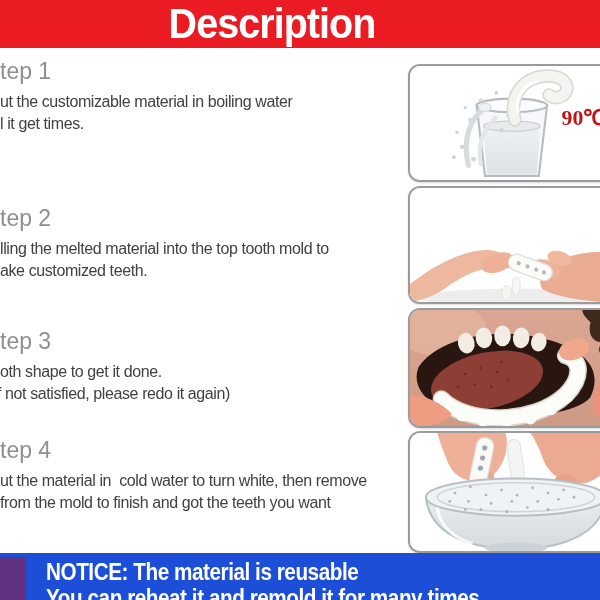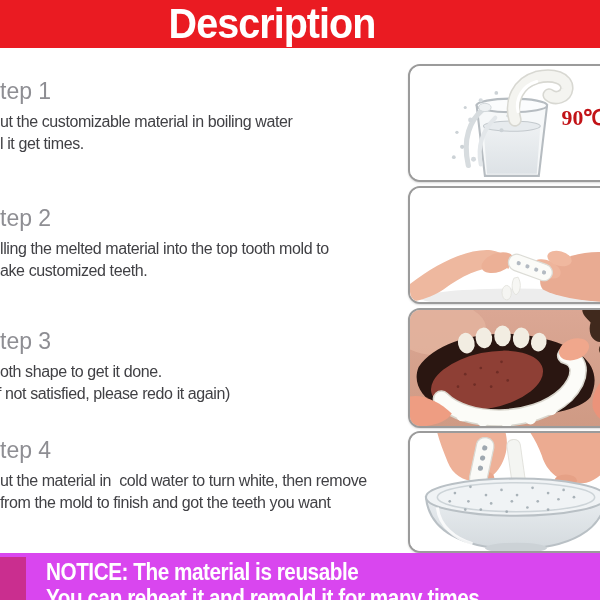--- a/index.html
+++ b/index.html
@@ -9,32 +9,32 @@
   
   .banner{position:absolute;left:0;top:0;width:600px;height:48px;background:#ea1b22;
     display:flex;align-items:center;justify-content:center;}
   .banner h1{margin:0;color:#fff;font-size:42px;font-weight:bold;letter-spacing:-1px;
     transform:translateX(-28px) scaleX(.94);transform-origin:center;}
 
   
   .step{position:absolute;left:0;width:412px;}
   .step h2{margin:0 0 5px 0;font-size:23px;font-weight:400;color:#8e8e93;line-height:30px;}
   .step-line{font-size:16px;line-height:22px;color:#414145;letter-spacing:-0.4px;white-space:pre;}
-  .s1{top:76px}.s2{top:203px}.s3{top:326px}.s4{top:435px}
+  .s1{top:56px}.s2{top:203px}.s3{top:326px}.s4{top:435px}
   .clip-f{margin-left:-3px;}
 
   
   .card{position:absolute;left:408px;width:212px;background:#fff;border:2px solid #9b9b9b;
     border-radius:12px;overflow:hidden;box-shadow:0 1px 2px rgba(0,0,0,.15);}
   .c1{top:64px;height:114px}.c2{top:186px;height:114px}.c3{top:308px;height:116px}.c4{top:431px;height:118px}
   .card svg{display:block;width:100%;height:100%;}
   .temp-text{font-family:"Liberation Serif", serif;font-weight:bold;}
 
   
-  .notice{position:absolute;left:0;top:553px;width:600px;height:47px;background:#d946ef;
+  .notice{position:absolute;left:0;top:553px;width:600px;height:47px;background:#1d4ed8;
     overflow:hidden;padding:6px 0 0 46px;box-sizing:border-box;}
   .notice div{color:#fff;font-weight:bold;font-size:23px;line-height:26px;letter-spacing:-0.5px;
     transform:scaleX(.9);transform-origin:left;white-space:pre;}
   .corner-blob{position:absolute;left:0;top:557px;width:26px;height:43px;background:#b8121a;opacity:.45;}
 </style>
 </head>
 <body>
 
 <div class="stage">
 

